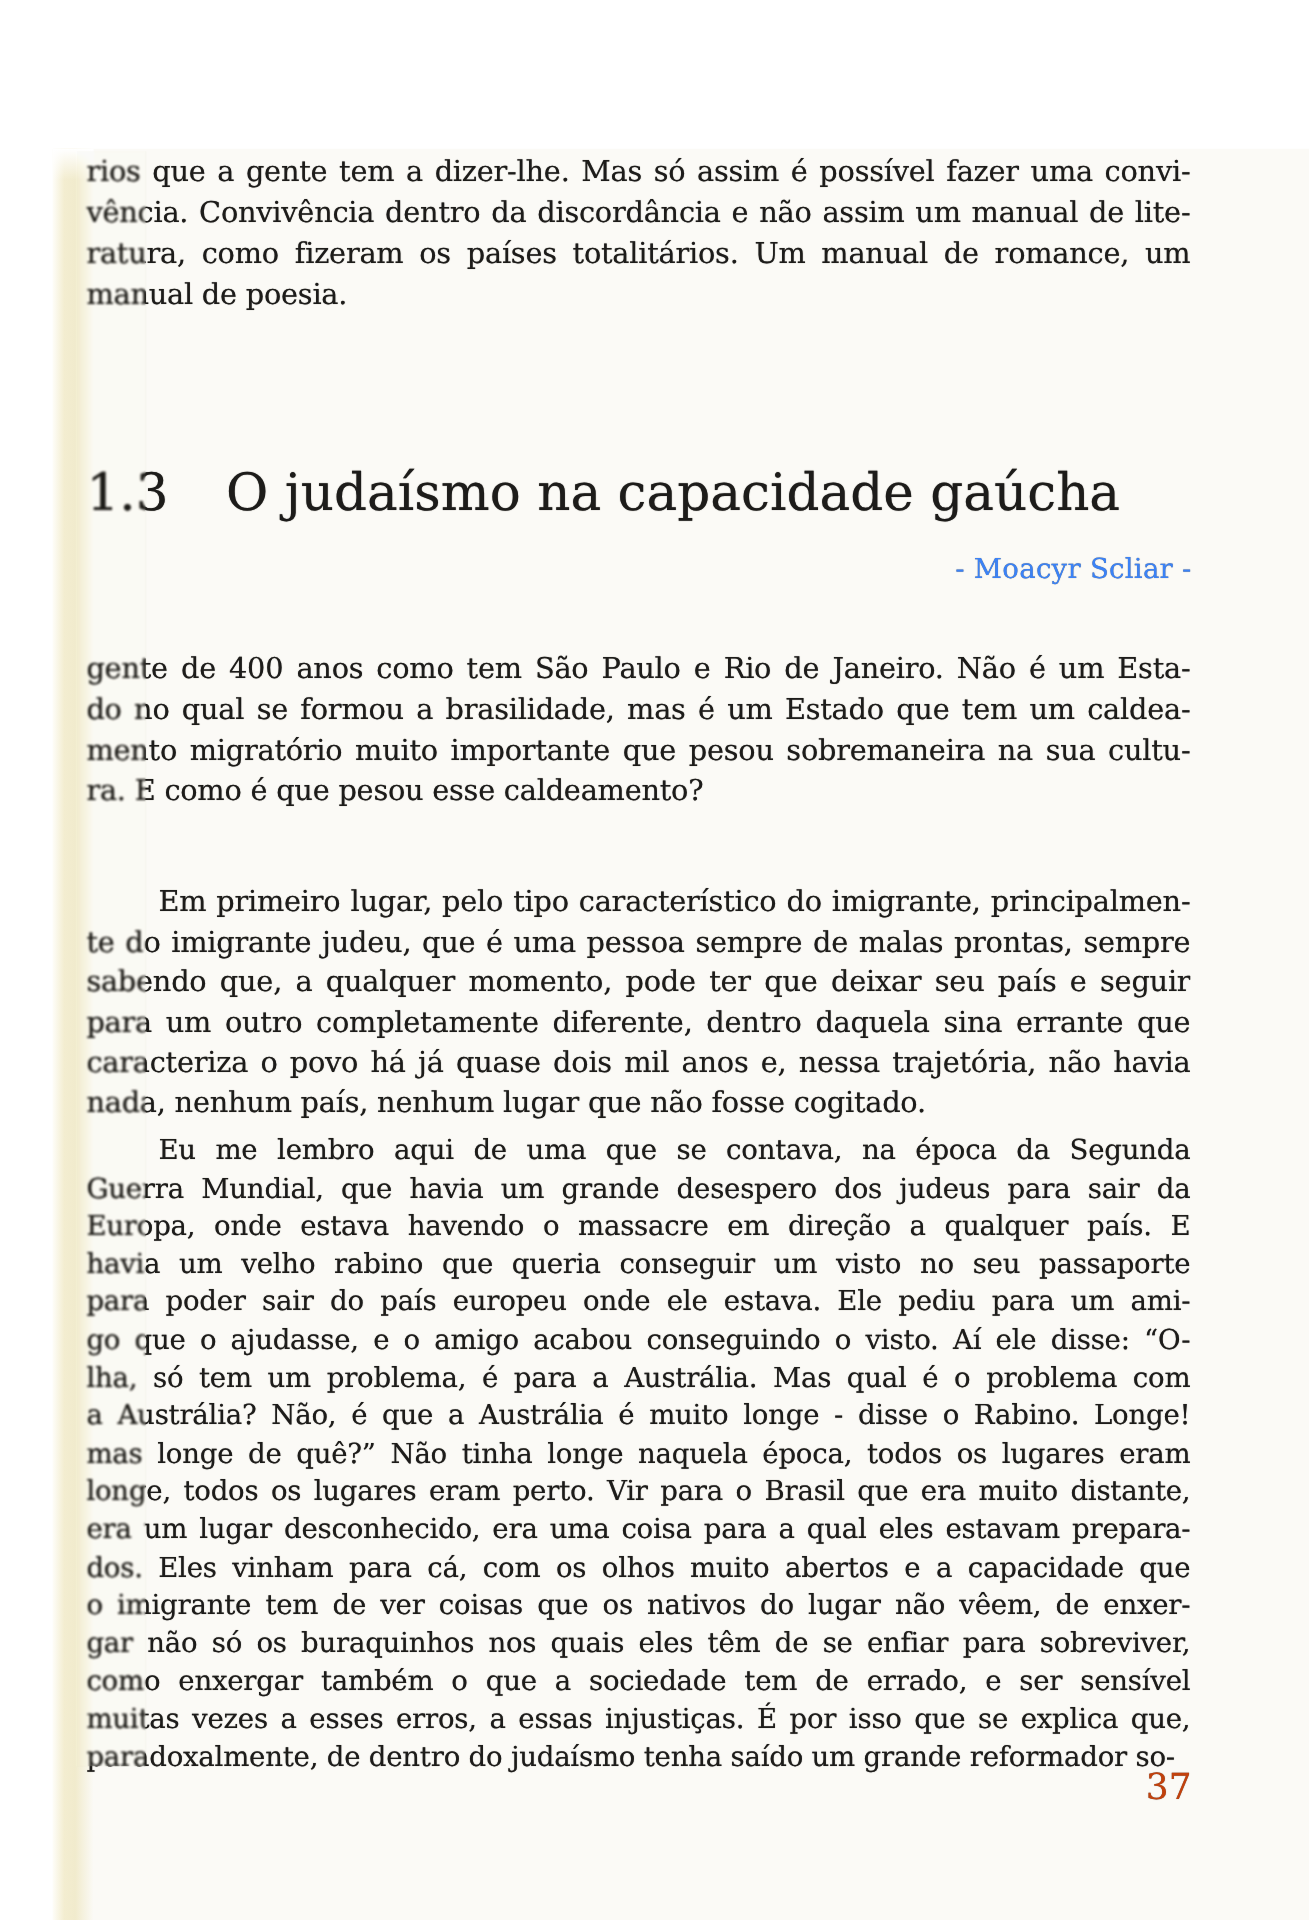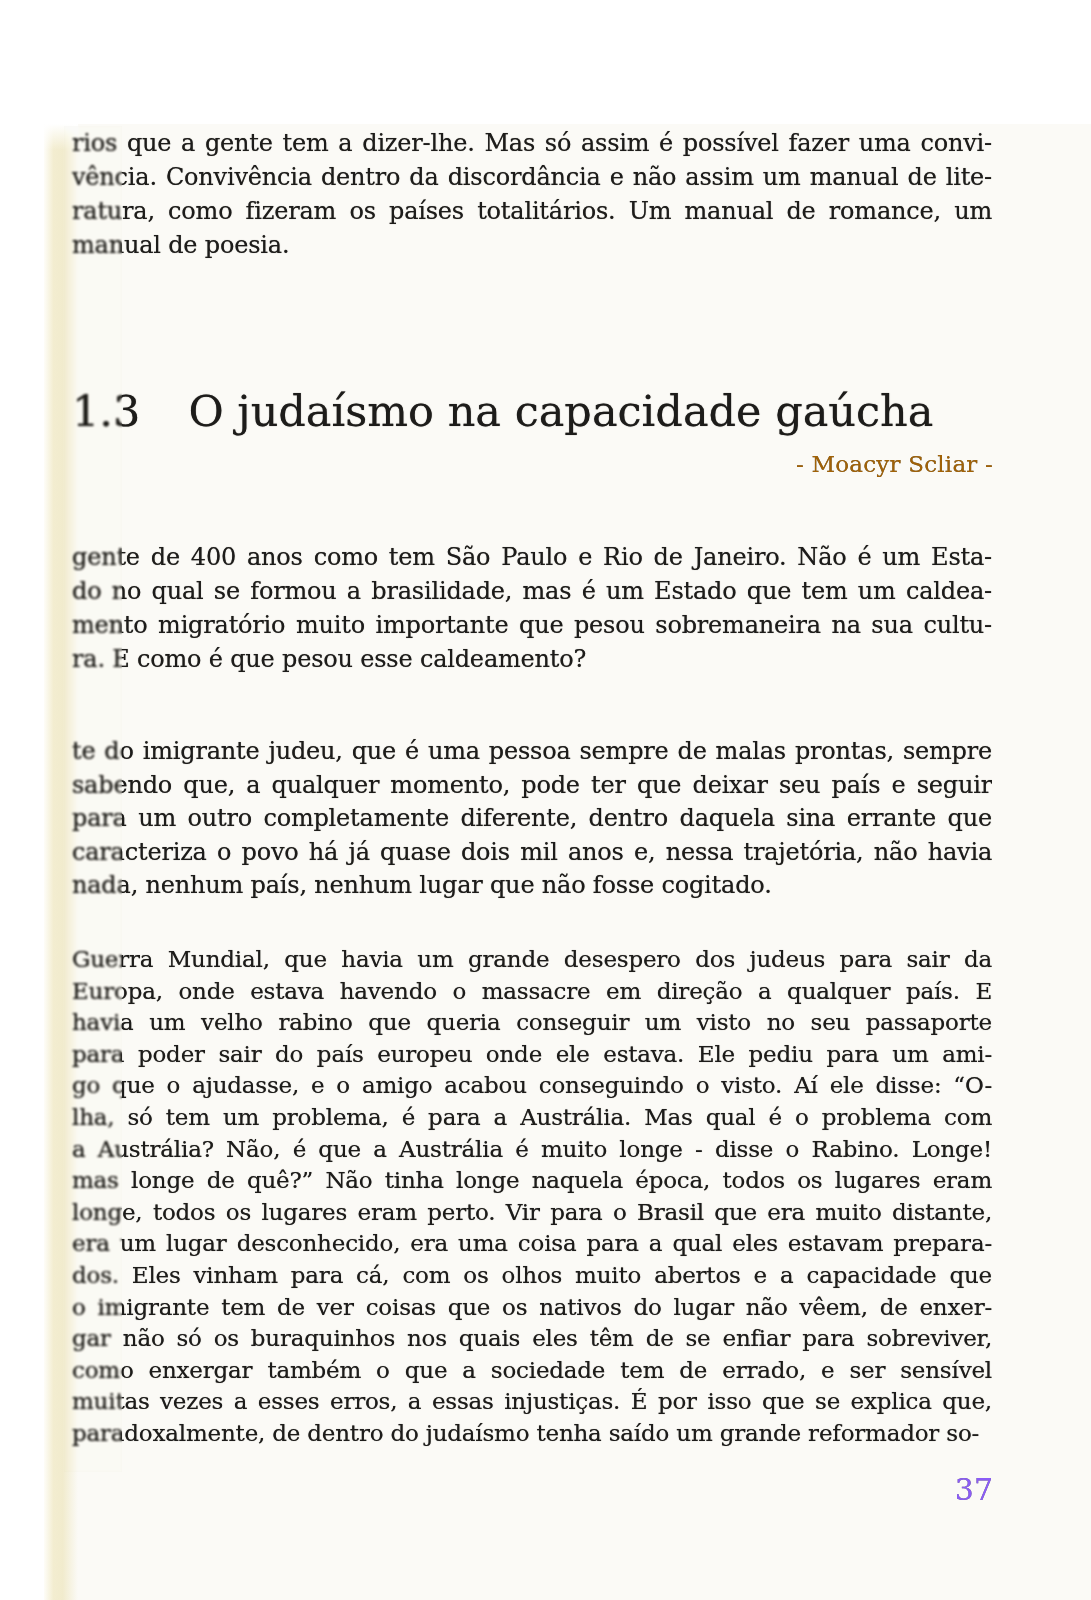--- a/index.html
+++ b/index.html
@@ -52,27 +52,27 @@
   .p3 .line{height:33.5px;line-height:33.5px;}
   .p4{top:944px;font-size:23px;}
   .p4 .line{height:31.6px;line-height:31.6px;}
   .heading{
     position:absolute;left:72px;top:386px;
     font-size:43px;color:#1d1c1a;white-space:nowrap;
     text-shadow:0 0 0.8px rgba(40,38,34,0.8);
   }
   .hnum{display:inline-block;margin-right:48px;}
   .attribution{
-    position:absolute;right:98px;top:451px;
-    font-size:23px;color:#a16207;letter-spacing:0.2px;
+    position:absolute;right:98px;top:462px;
+    font-size:23px;color:#3b82f6;letter-spacing:0.2px;
     text-shadow:0 0 0.6px rgba(40,38,34,0.7);
   }
   .pagenum{
     position:absolute;right:98px;top:1472px;
-    font-size:30px;color:#8b5cf6;
+    font-size:30px;color:#c2410c;
     text-shadow:0 0 0.6px rgba(40,38,34,0.7);
   }
 </style>
 </head>
 <body>
 
 <div class="paper"></div>
 <div class="gutter"></div>
 <div class="gutter-top-fade"></div>
 
@@ -89,27 +89,29 @@
 
 <div class="attribution">- Moacyr Scliar -</div>
 
 <div class="textblock p2">
     <div class="line">gente de 400 anos como tem São Paulo e Rio de Janeiro. Não é um Esta-</div>
     <div class="line">do no qual se formou a brasilidade, mas é um Estado que tem um caldea-</div>
     <div class="line">mento migratório muito importante que pesou sobremaneira na sua cultu-</div>
     <div class="line last">ra. E como é que pesou esse caldeamento?</div>
   </div>
 <div class="textblock p3">
+    <div class="line indent">Em primeiro lugar, pelo tipo característico do imigrante, principalmen-</div>
     <div class="line">te do imigrante judeu, que é uma pessoa sempre de malas prontas, sempre</div>
     <div class="line">sabendo que, a qualquer momento, pode ter que deixar seu país e seguir</div>
     <div class="line">para um outro completamente diferente, dentro daquela sina errante que</div>
     <div class="line">caracteriza o povo há já quase dois mil anos e, nessa trajetória, não havia</div>
     <div class="line last">nada, nenhum país, nenhum lugar que não fosse cogitado.</div>
   </div>
 <div class="textblock p4">
+    <div class="line indent">Eu me lembro aqui de uma que se contava, na época da Segunda</div>
     <div class="line">Guerra Mundial, que havia um grande desespero dos judeus para sair da</div>
     <div class="line">Europa, onde estava havendo o massacre em direção a qualquer país. E</div>
     <div class="line">havia um velho rabino que queria conseguir um visto no seu passaporte</div>
     <div class="line">para poder sair do país europeu onde ele estava. Ele pediu para um ami-</div>
     <div class="line">go que o ajudasse, e o amigo acabou conseguindo o visto. Aí ele disse: “O-</div>
     <div class="line">lha, só tem um problema, é para a Austrália. Mas qual é o problema com</div>
     <div class="line">a Austrália? Não, é que a Austrália é muito longe - disse o Rabino. Longe!</div>
     <div class="line">mas longe de quê?” Não tinha longe naquela época, todos os lugares eram</div>
     <div class="line">longe, todos os lugares eram perto. Vir para o Brasil que era muito distante,</div>
     <div class="line">era um lugar desconhecido, era uma coisa para a qual eles estavam prepara-</div>

